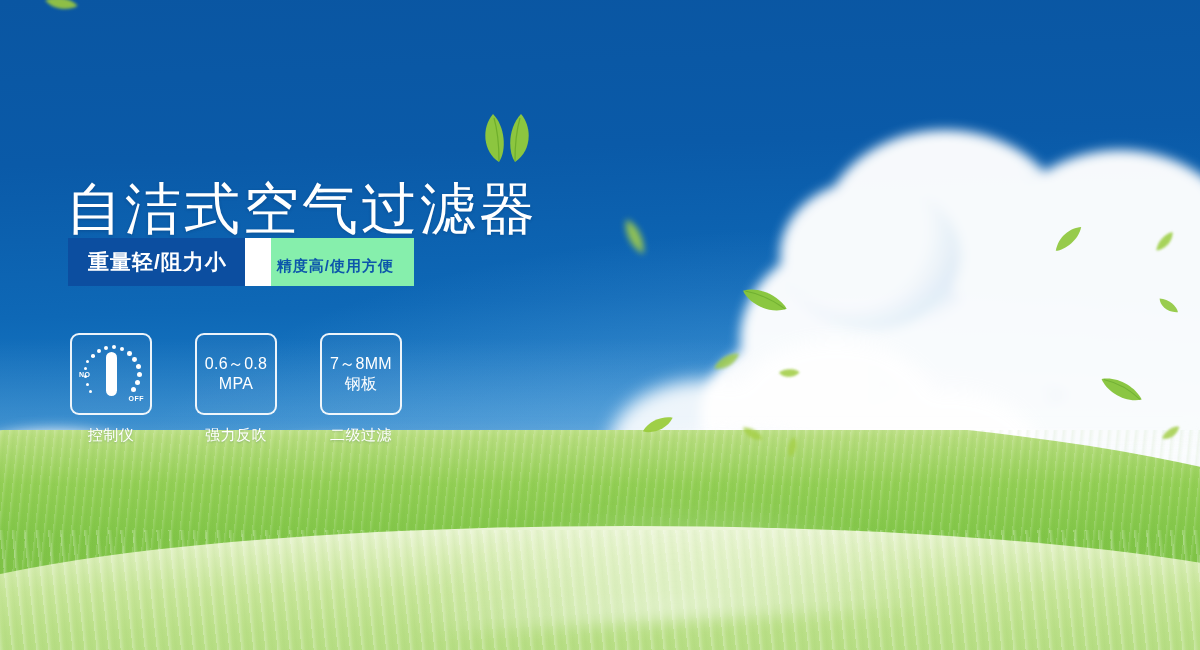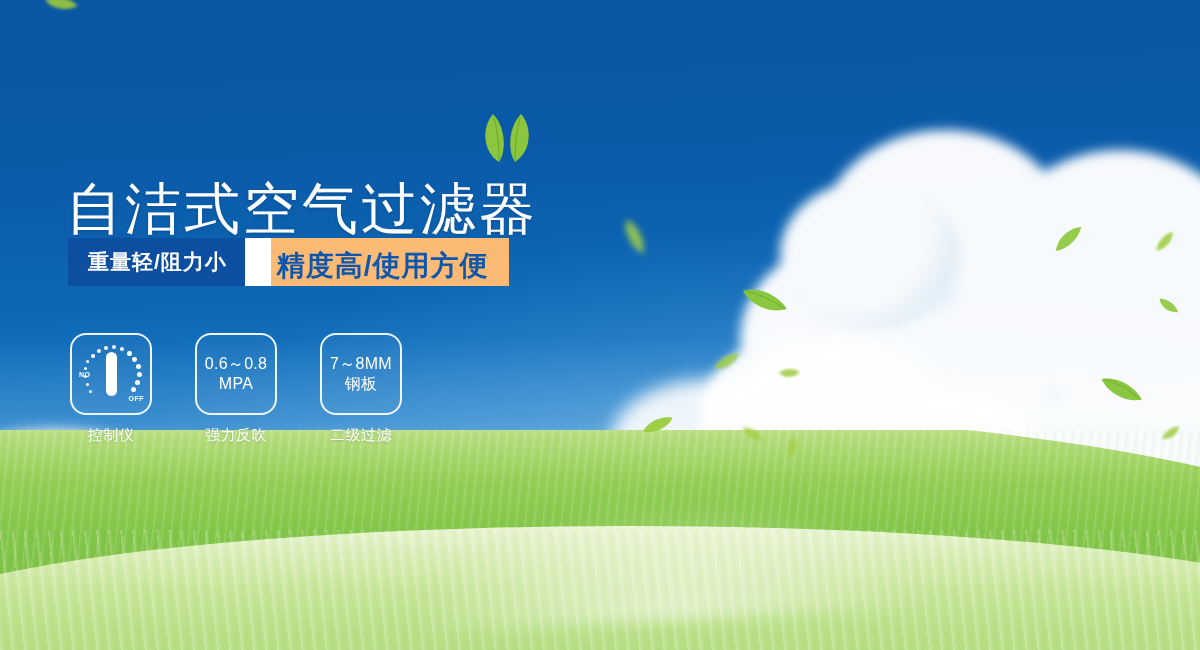--- a/index.html
+++ b/index.html
@@ -109,36 +109,36 @@
   }
   .sub-slash{
     width:26px;background:#0c4ea0;position:relative;overflow:hidden;
   }
   .sub-slash:after{
     content:"";position:absolute;top:-6px;left:-10px;
     width:46px;height:64px;background:#ffffff;
     transform:skewX(-18deg);
   }
   .sub-b{
-    background:#fdba74;color:#0c56ab;
+    background:#86efac;color:#0c56ab;
     display:flex;align-items:center;
     padding:8px 20px 0 6px;
-    font-size:28px;font-weight:700;letter-spacing:1px;
+    font-size:15px;font-weight:700;letter-spacing:1px;
     white-space:nowrap;
   }
 
   
   .features{
     position:absolute;left:70px;top:333px;display:flex;gap:0;
   }
   .feature{width:82px;margin-right:43px;text-align:center;}
   .feature:last-child{margin-right:0;}
   .fbox{
     width:82px;height:82px;border:2px solid rgba(255,255,255,.92);
-    border-radius:16px;
+    border-radius:9px;
     display:flex;align-items:center;justify-content:center;
     background:rgba(255,255,255,.04);
     position:relative;overflow:visible;
   }
   .fbox-txt{
     color:#fff;font-size:16px;line-height:1.22;font-weight:400;
     letter-spacing:.3px;text-align:center;
   }
   .fbox-txt .l2{display:block;}
   .flabel{

